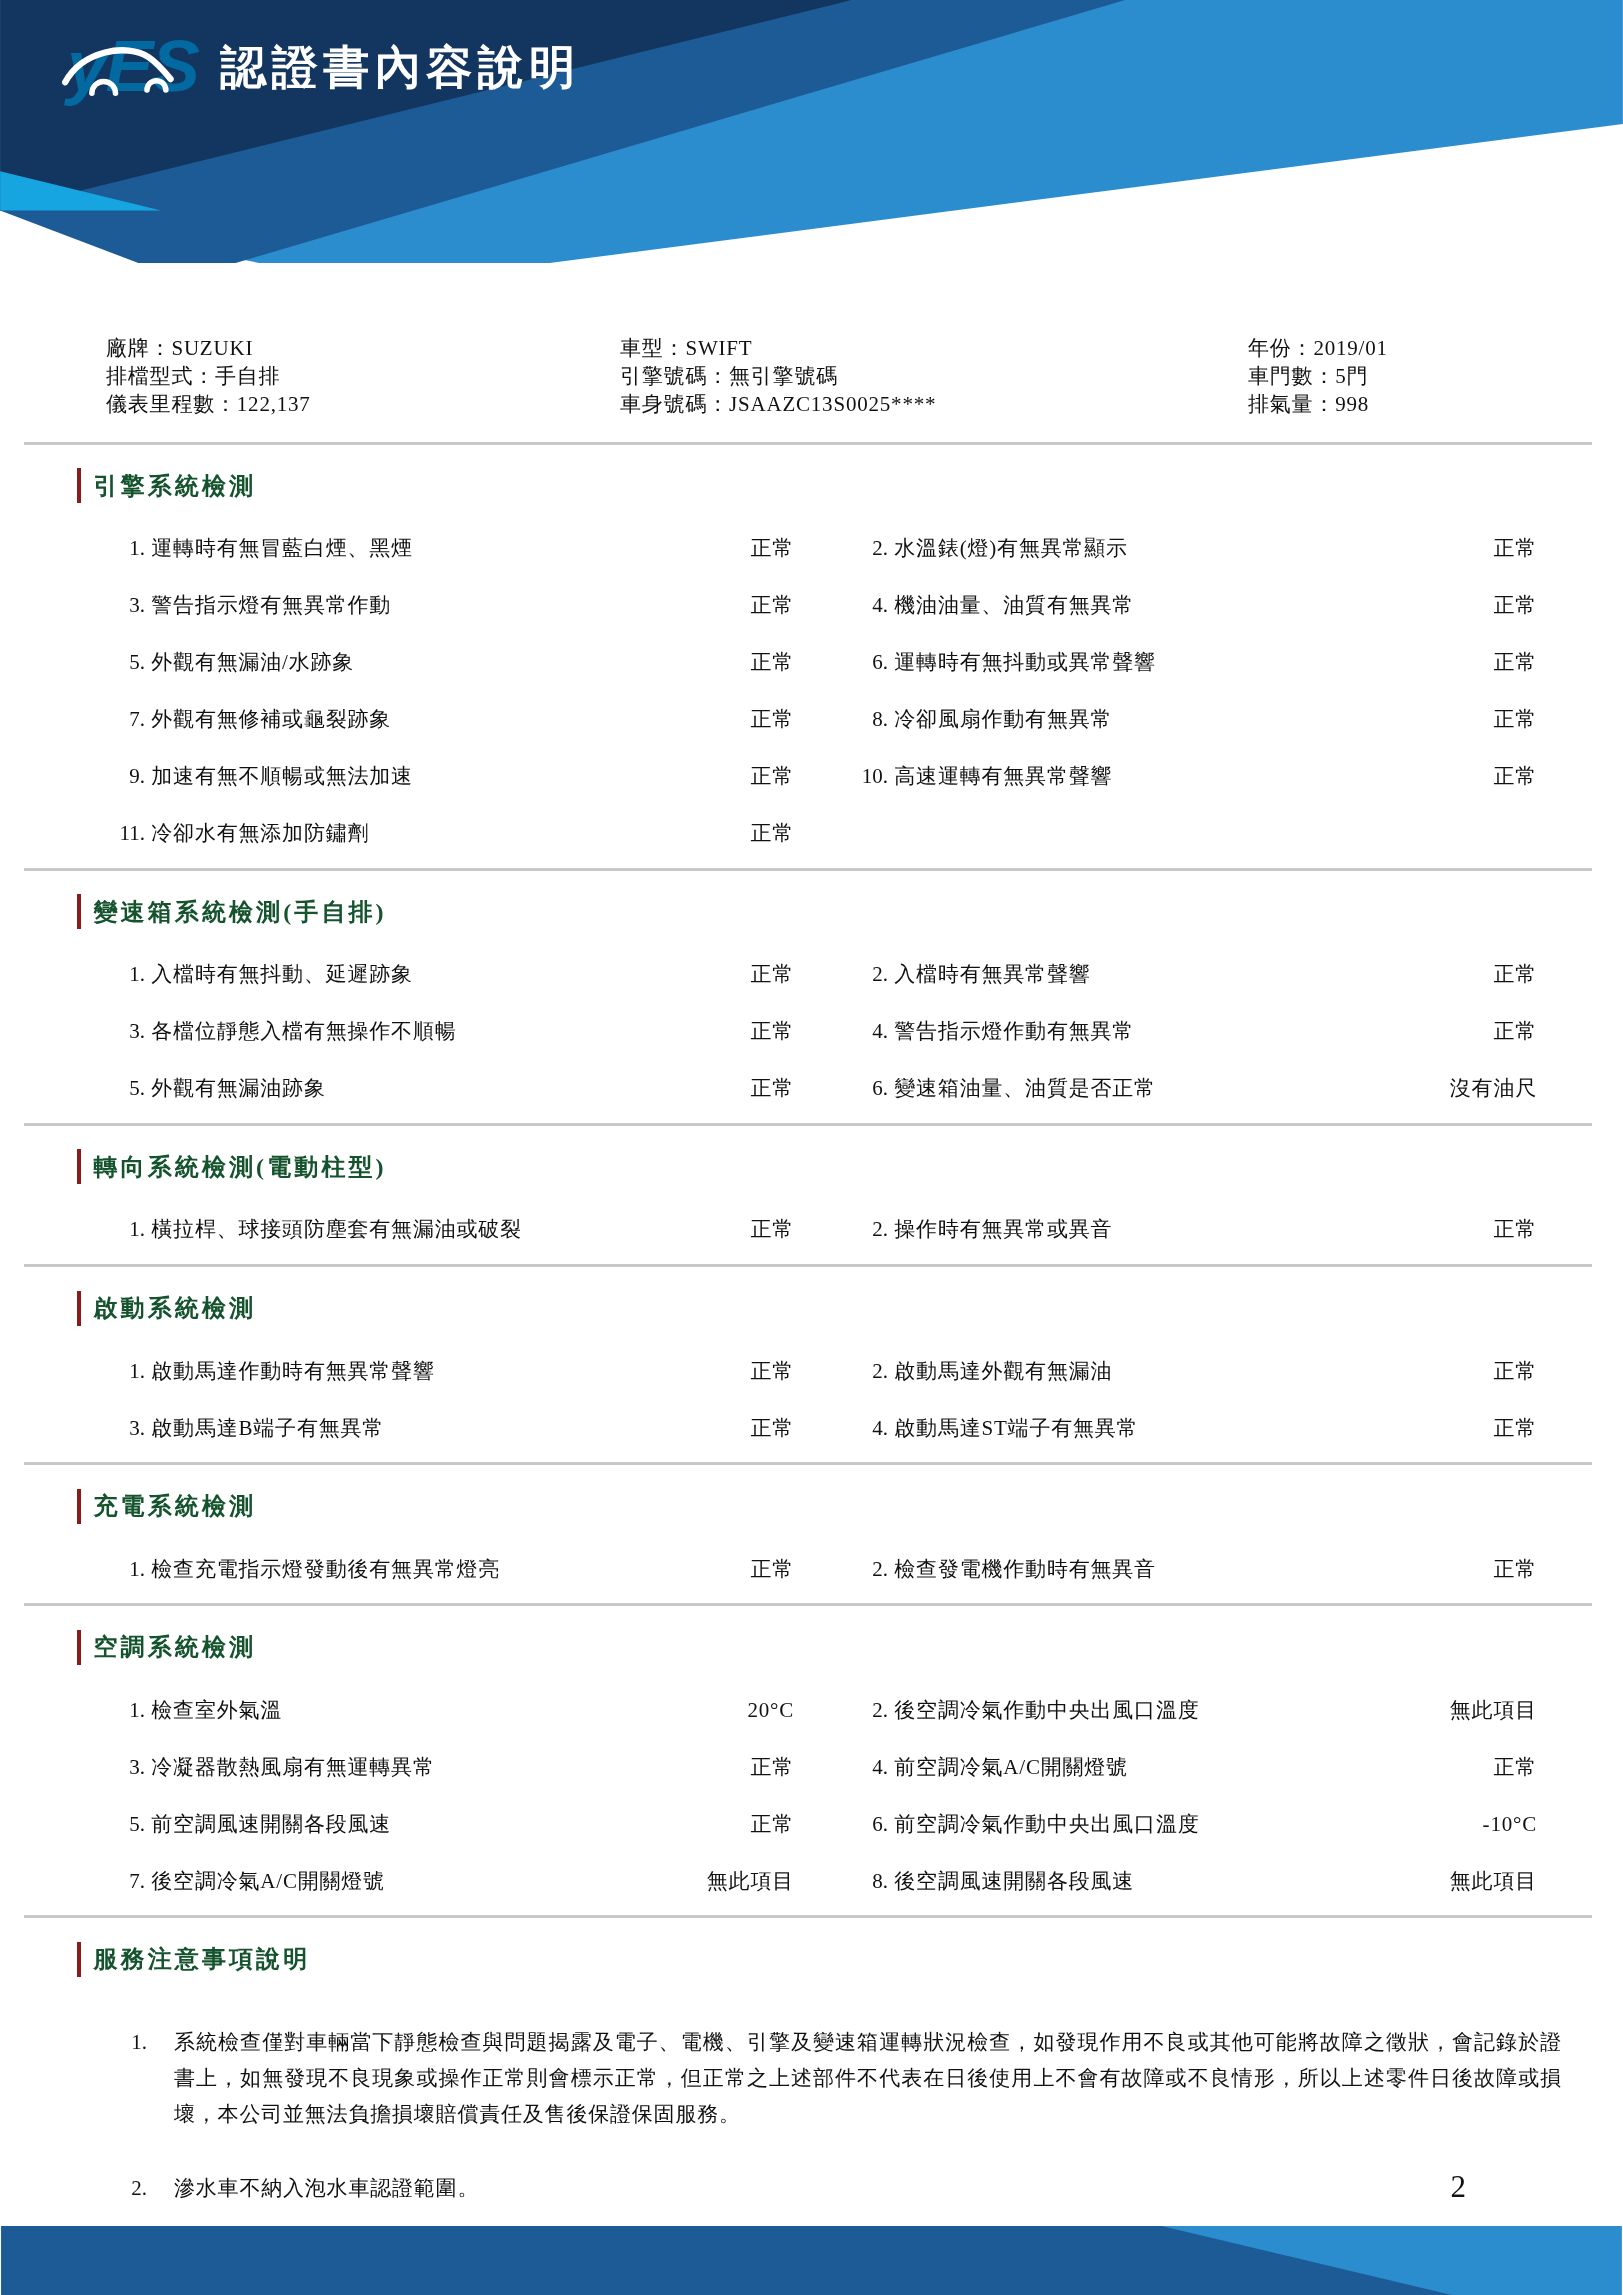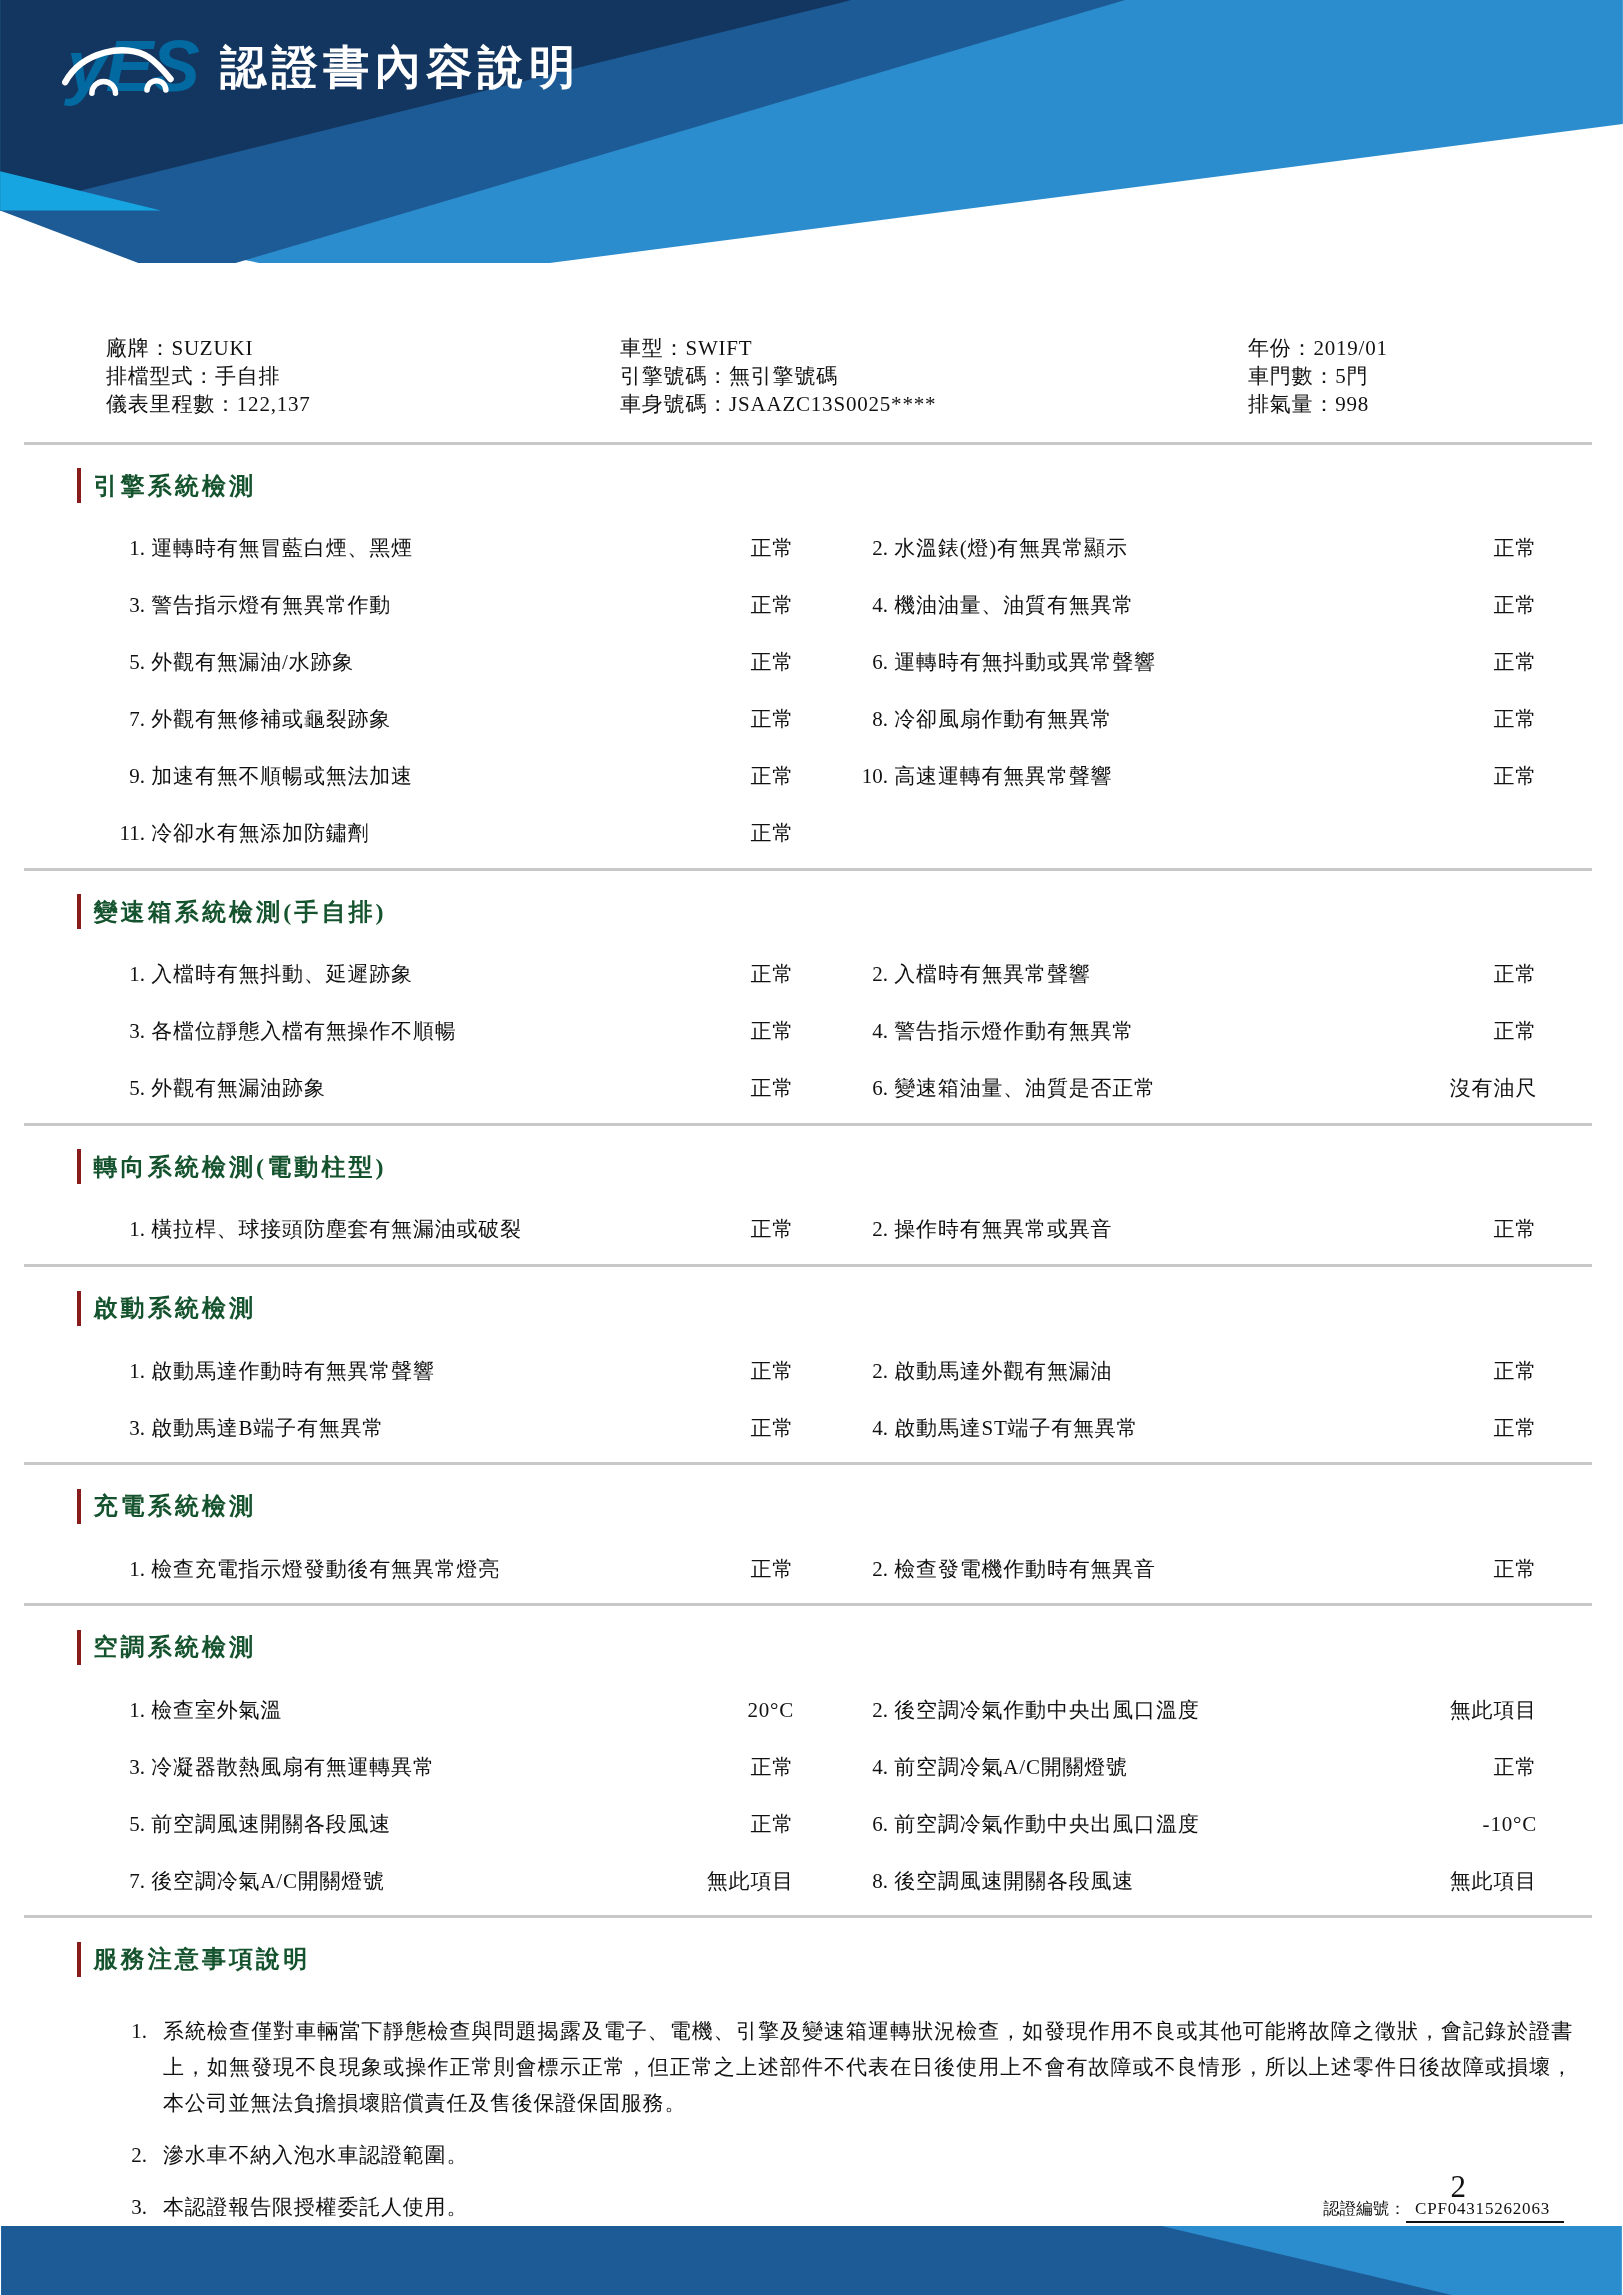--- a/index.html
+++ b/index.html
@@ -28,21 +28,21 @@
   .sec-title{font-size:24px;font-weight:700;color:#14532d;letter-spacing:3.1px;margin:0;}
   .items{display:grid;grid-template-columns:1fr 1fr;column-gap:55px;row-gap:29px;font-size:21px;}
   .item{display:flex;align-items:baseline;}
   .item .no{flex:0 0 39px;text-align:right;padding-right:6.3px;white-space:nowrap;}
   .item .label{letter-spacing:0.8px;}
   .item .value{margin-left:auto;padding-left:9.4px;white-space:nowrap;letter-spacing:0.8px;}
   
   .notes{padding:0 45px 0 106px;}
   .note{display:flex;align-items:baseline;margin-bottom:6.3px;font-size:21px;}
   .note .n{flex:0 0 41px;text-align:right;padding-right:11px;}
-  .note p{margin:5px;flex:1;line-height:36px;letter-spacing:0.8px;}
+  .note p{margin:16px;flex:1;line-height:36px;letter-spacing:0.8px;}
   .note.para p{text-align:justify;}
   .cert{margin-left:auto;display:flex;align-items:baseline;font-size:16.5px;white-space:nowrap;padding-right:14px;}
   .cert-number{border-bottom:2.4px solid #111;padding:0 14px 1.6px 9.4px;font-size:17px;letter-spacing:0.8px;}
   
   .page-number{position:absolute;right:157px;bottom:90px;font-size:31px;}
   .footer{position:absolute;left:0;bottom:0;width:100%;height:69px;}
 </style>
 </head>
 <body>
 

